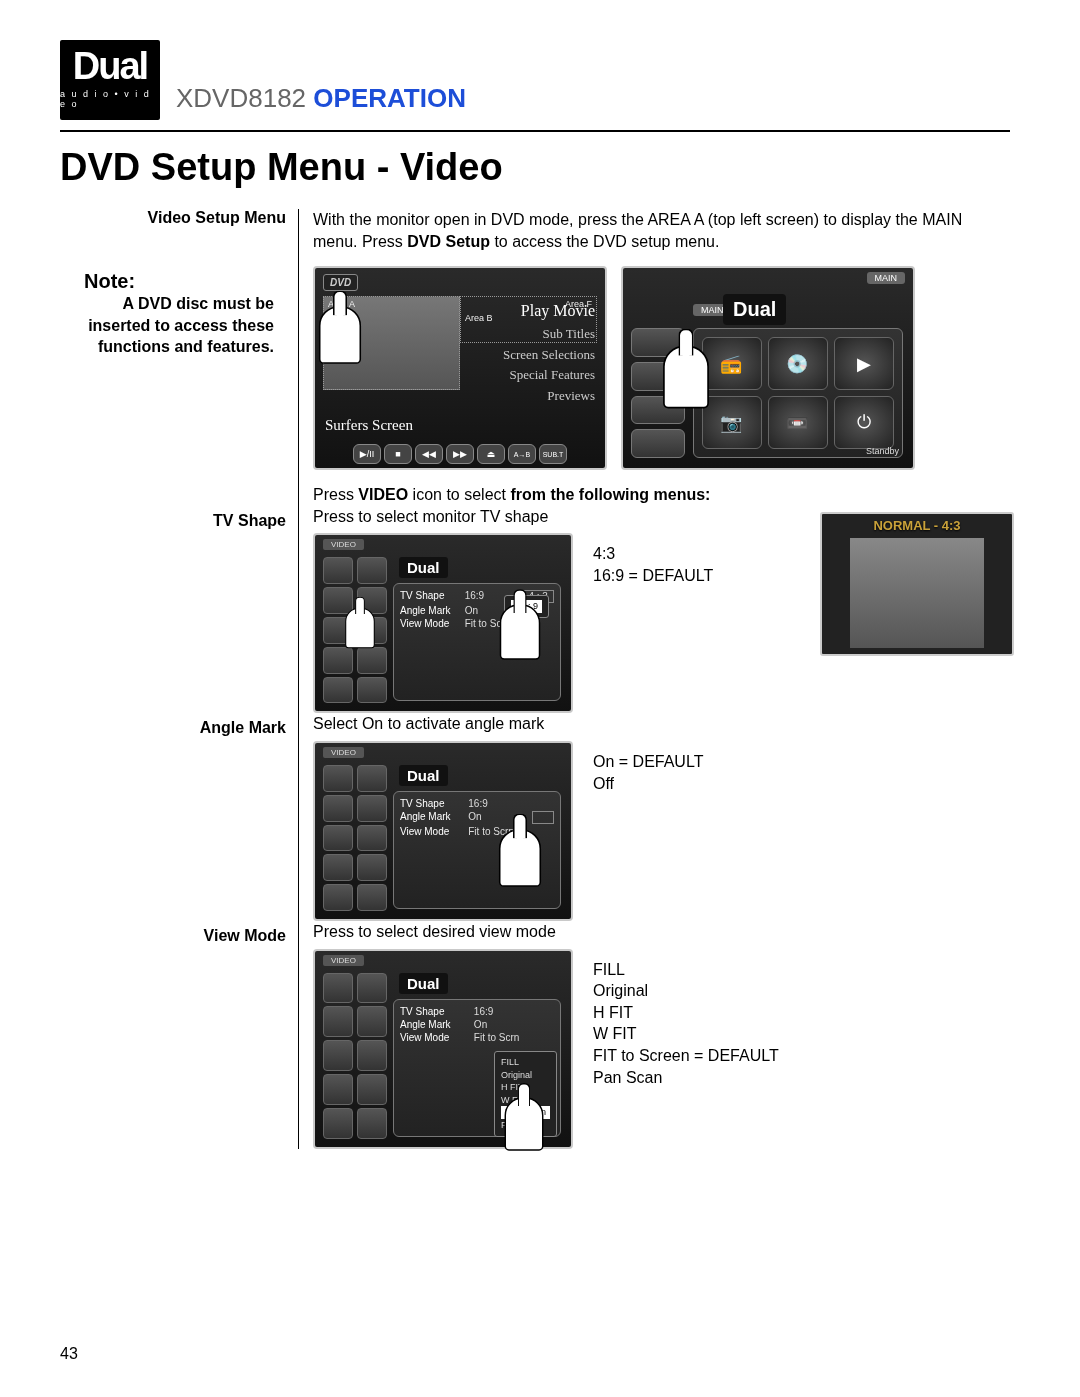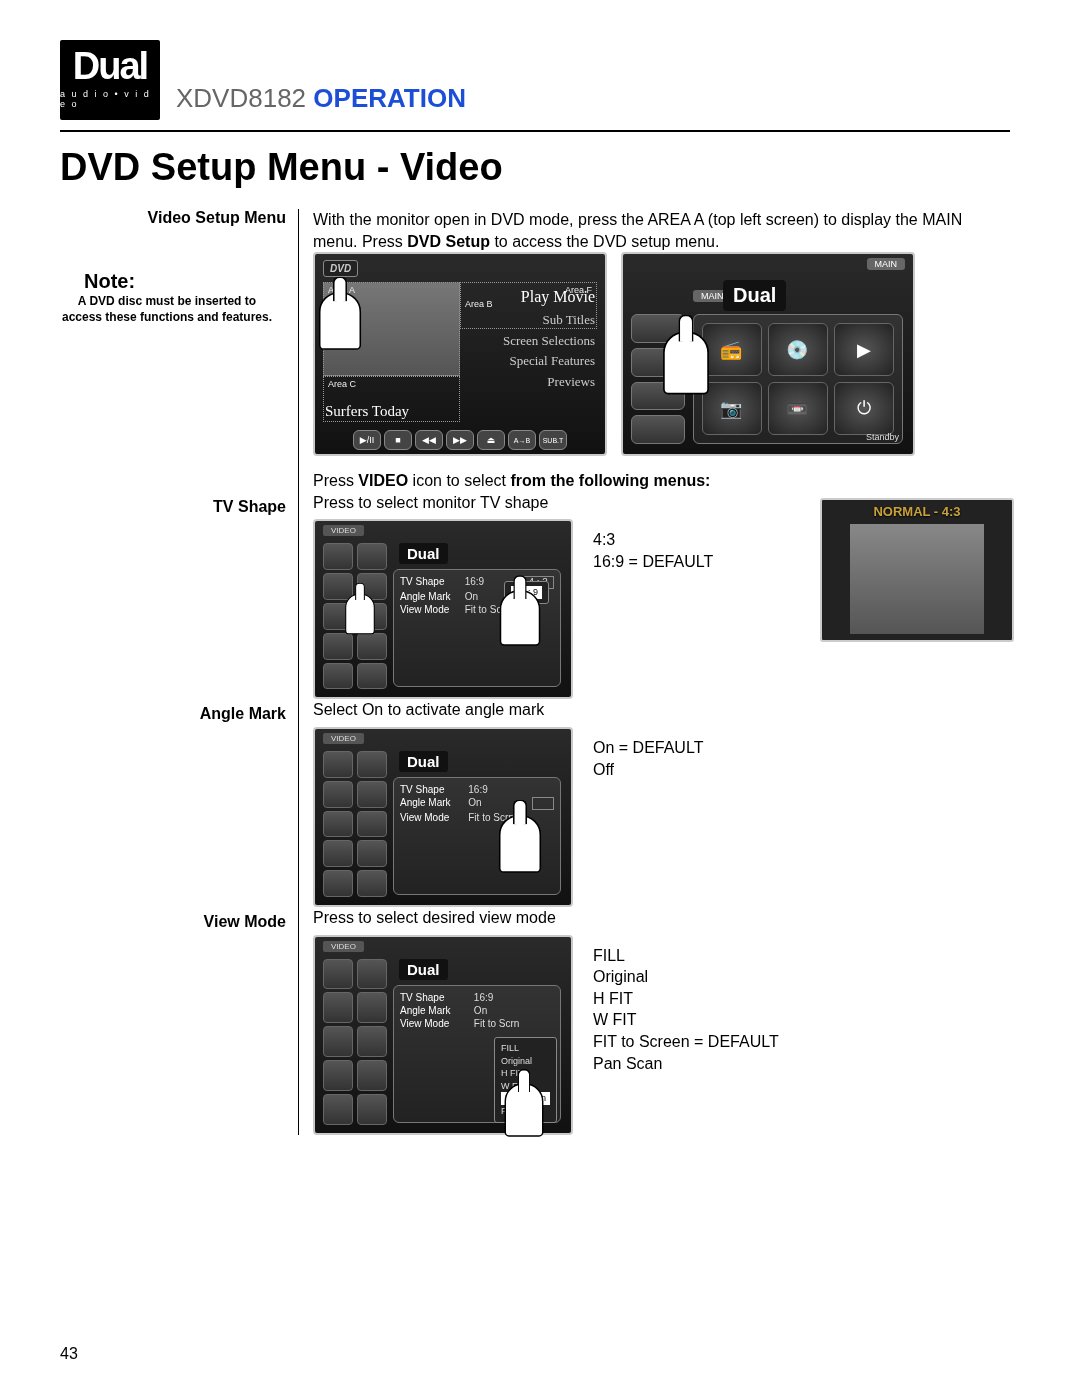--- a/index.html
+++ b/index.html
@@ -87,28 +87,29 @@
     font-size: 16px;
     line-height: 1.35;
   }
   .note-label {
     font-weight: 700;
     font-size: 20px;
     margin-left: 24px;
   }
   .note-text {
     font-weight: 700;
-    font-size: 12px;
-    text-align: center;
+    font-size: 16px;
+    text-align: right;
     padding-right: 12px;
     line-height: 1.35;
   }
   .screenshot-row {
     display: flex;
     gap: 14px;
+    margin-top: 14px;
   }
   
   .dvd-screen {
     width: 290px;
     height: 200px;
     background: linear-gradient(180deg,#2a2a2a,#111);
     border: 2px solid #c9c9c9;
     border-radius: 4px;
     position: relative;
     overflow: hidden;
@@ -273,32 +274,29 @@
         <div class="dvd-screen">
           <div class="dvd-top-logo">DVD</div>
           <div class="dvd-grid">
             <div class="areaA">
                 <div class="area-label">Area A</div>
               </div>
             <div class="areaB">
                 <div class="area-label" style="text-align:right">Area F</div>
               <div class="area-label">Area B</div>
               </div>
-            <div class="areaC">
-                <div class="area-label">Area C</div>
-              </div>
           </div>
           <div class="dvd-menu-labels">
             <div>Play Movie</div>
             <div>Sub Titles</div>
             <div>Screen Selections</div>
             <div>Special Features</div>
             <div>Previews</div>
           </div>
-          <div class="surfers">Surfers Today</div>
+          <div class="surfers">Surfers Screen</div>
           <div class="dvd-controls">
             <div class="btn">▶/II</div>
             <div class="btn">■</div>
             <div class="btn">◀◀</div>
             <div class="btn">▶▶</div>
             <div class="btn">⏏</div>
             <div class="btn" style="font-size:7px">A→B</div>
             <div class="btn" style="font-size:7px">SUB.T</div>
           </div>
           <div class="finger" style="top:30px; left:-2px; transform:scale(0.78)"></div>

